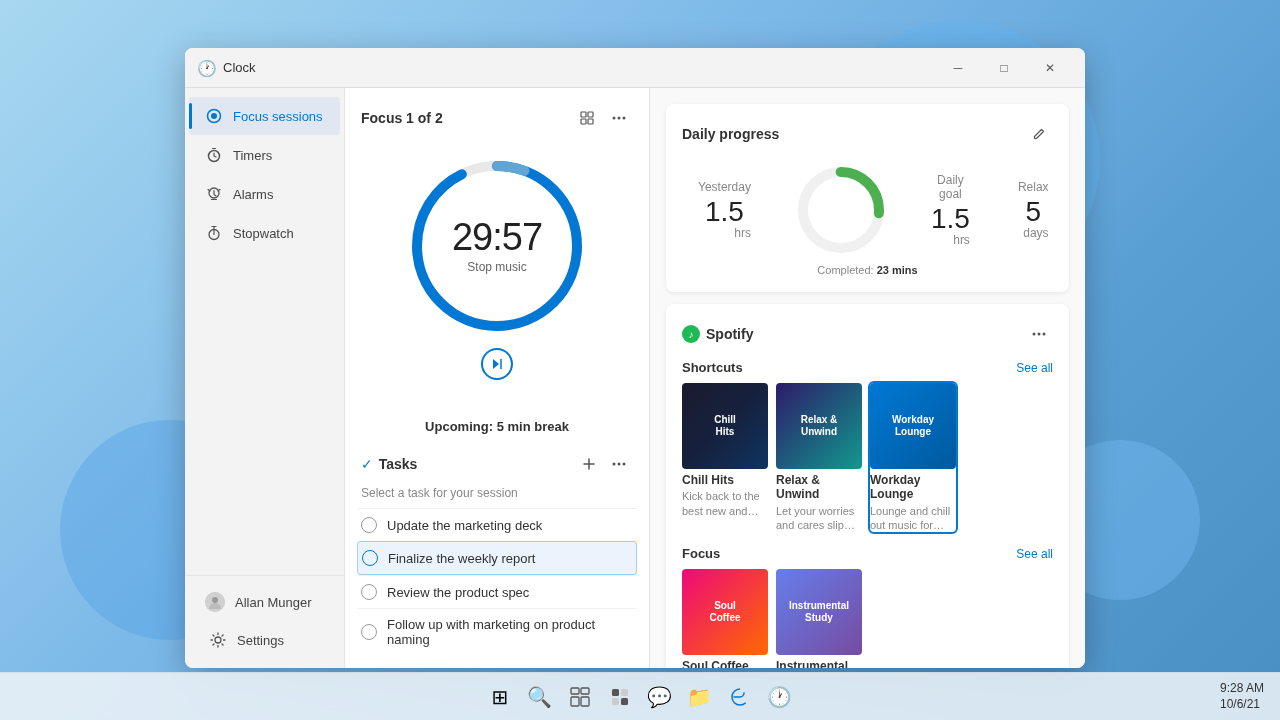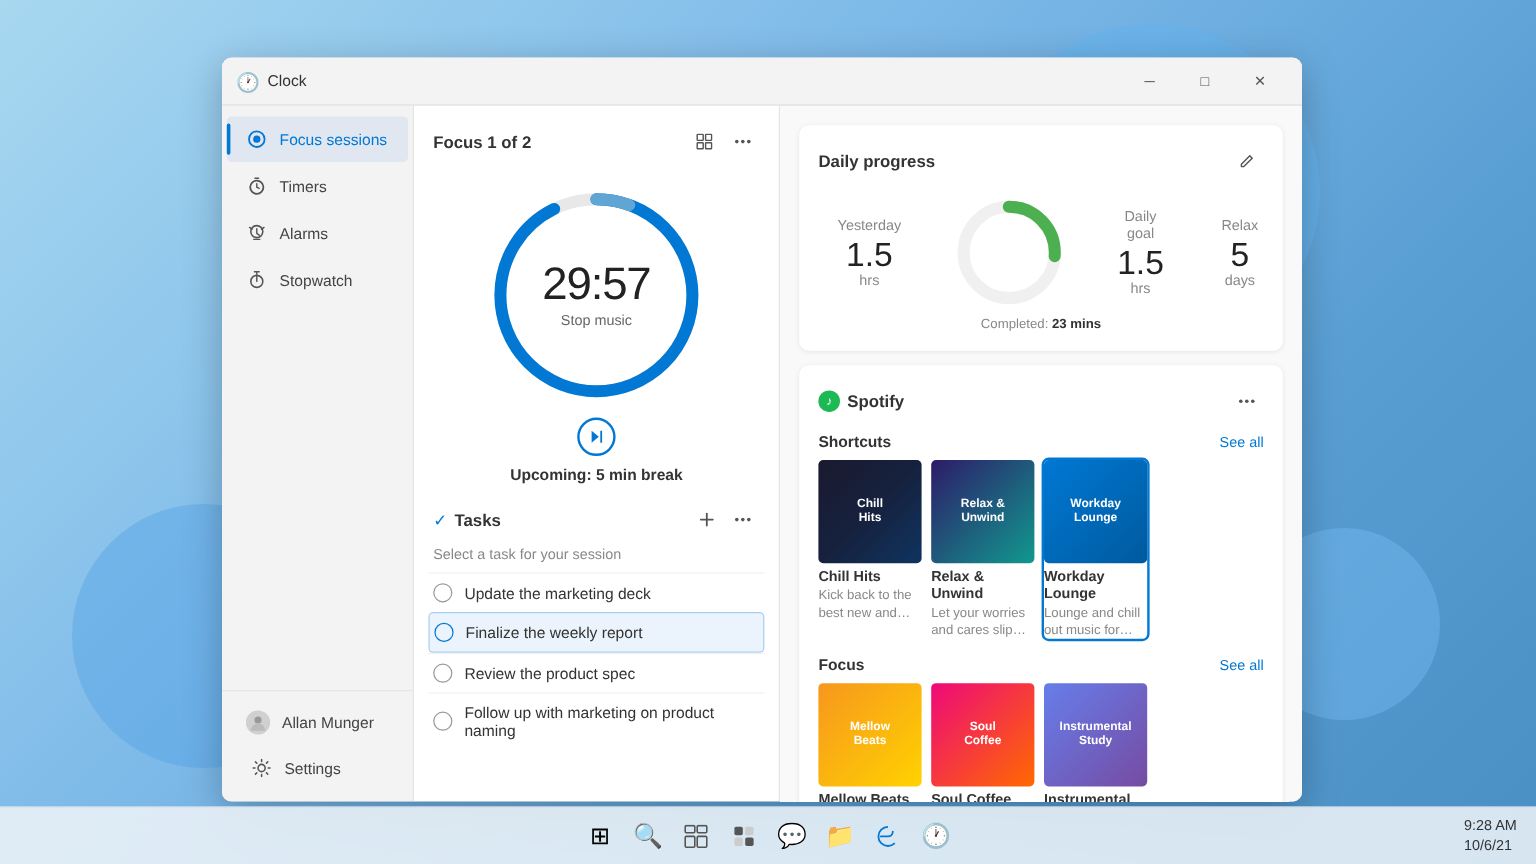--- a/index.html
+++ b/index.html
@@ -257,20 +257,21 @@
     .timer-label {
       font-size: 12px;
       color: #666;
       margin-top: 4px;
     }
     .timer-icon-area {
       margin-top: 12px;
       display: flex;
       flex-direction: column;
       align-items: center;
+      gap: 31px;
     }
     .skip-icon {
       width: 32px; height: 32px;
       border-radius: 50%;
       border: 2px solid #0078d4;
       display: flex; align-items: center; justify-content: center;
       cursor: pointer;
       color: #0078d4;
       font-size: 14px;
     }
@@ -381,20 +382,21 @@
     .stat-value {
       font-size: 28px;
       font-weight: 300;
       color: #222;
       line-height: 1;
     }
     .stat-unit {
       font-size: 12px;
       color: #888;
       margin-top: 0;
+      text-align: right;
     }
 
     
     .donut-wrapper {
       position: relative;
       width: 100px; height: 100px;
       flex-shrink: 0;
       margin: 0 8px;
     }
     .completed-text {
@@ -791,27 +793,20 @@
               <div class="music-name">Workday Lounge</div>
               <div class="music-desc">Lounge and chill out music for your wor...</div>
             </div>
           </div>
 
           <div class="section-header">
             <span class="section-label">Focus</span>
             <span class="see-all">See all</span>
           </div>
           <div class="music-grid">
-            <div class="music-card">
-              <div class="music-thumb music-thumb-mellow">
-                <span class="thumb-text">Mellow<br>Beats</span>
-              </div>
-              <div class="music-name">Mellow  Beats</div>
-
-            </div>
             <div class="music-card">
               <div class="music-thumb music-thumb-soul">
                 <span class="thumb-text">Soul<br>Coffee</span>
               </div>
               <div class="music-name">Soul Coffee</div>
 
             </div>
             <div class="music-card">
               <div class="music-thumb music-thumb-instrumental">
                 <span class="thumb-text">Instrumental<br>Study</span>

